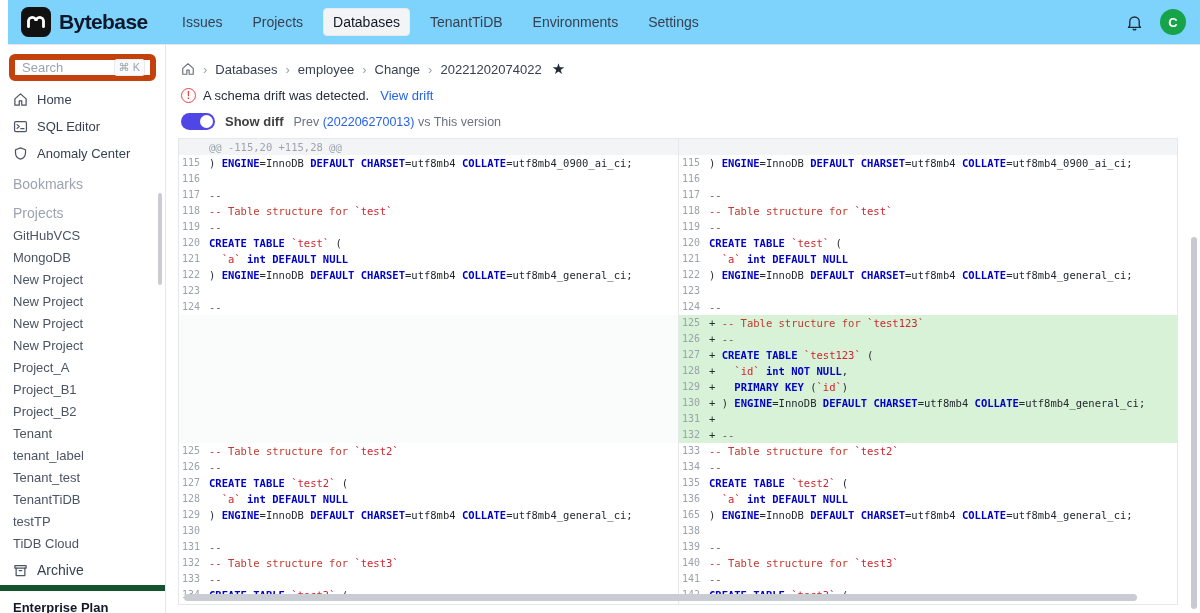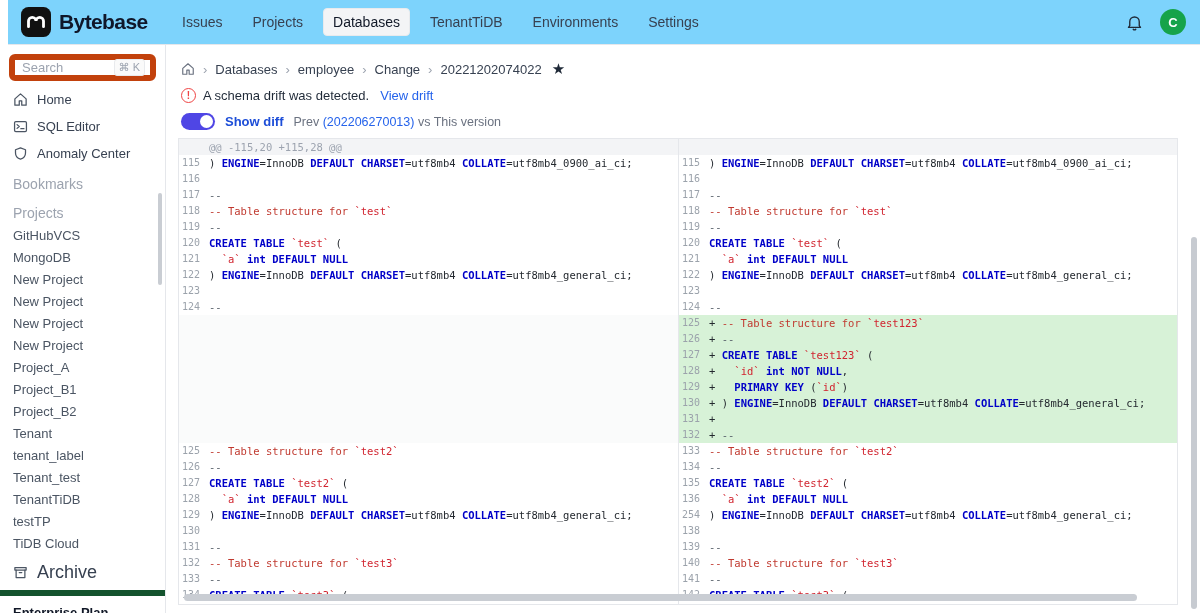--- a/index.html
+++ b/index.html
@@ -26,21 +26,21 @@
   .search-input { border:none; outline:none; flex:1; min-width:0; font-size:13px; color:#374151;
     font-family:"Liberation Sans", sans-serif; }
   .search-input::placeholder { color:#9ca3af; }
   .kbd { font-size:11px; color:#9ca3af; border:1px solid #e8eaed; background:#fafafa;
     border-radius:3px; padding:1px 4px; white-space:nowrap; }
   .snav-item { display:flex; align-items:center; gap:9px; padding:6px 13px; font-size:13px;
     color:#374151; cursor:pointer; }
   .section-label { padding:9px 13px 4px 13px; font-size:14px; color:#9ca3af; }
   .proj-item { padding:4px 13px; font-size:13px; color:#4b5563; cursor:pointer; line-height:14px; }
   .sidebar-bottom { margin-top:auto; }
-  .archive-item { display:flex; align-items:center; gap:9px; padding:7px 13px; font-size:18px;
+  .archive-item { display:flex; align-items:center; gap:9px; padding:7px 13px; font-size:14px;
     color:#374151; cursor:pointer; }
   .plan { border-top:6px solid #14532d; padding:9px 13px 10px 13px; font-size:13px;
     font-weight:700; color:#111827; }
   .sidebar-scrollthumb { position:absolute; left:158px; top:193px; width:4px; height:92px;
     background:#c9cdd3; border-radius:2px; z-index:7; }
 
   
   .main { position:absolute; left:167px; top:45px; right:0; bottom:0; background:#fff; }
   .crumb-row { display:flex; align-items:center; gap:8px; padding:15px 0 0 14px;
     font-size:13px; font-weight:500; color:#374151; }
@@ -48,21 +48,21 @@
   .crumb-item { cursor:pointer; }
   .star { font-size:15px; color:#1f2937; cursor:pointer; margin-left:2px; }
   .alert-row { display:flex; align-items:center; gap:7px; padding:10px 0 0 14px; font-size:13px; color:#1f2937; }
   .err-icon { width:15px; height:15px; border:1.6px solid #ef4444; border-radius:50%;
     color:#ef4444; font-size:10px; font-weight:700; display:flex; align-items:center;
     justify-content:center; line-height:1; flex:none; }
   .link { color:#2563eb; cursor:pointer; margin-left:4px; }
   .toggle-row { display:flex; align-items:center; gap:10px; padding:10px 0 0 14px; }
   .toggle { width:34px; height:17px; border-radius:9px; background:#4f46e5; position:relative; cursor:pointer; flex:none; }
   .toggle-knob { position:absolute; right:2px; top:2px; width:13px; height:13px; border-radius:50%; background:#fff; }
-  .toggle-label { font-size:13px; font-weight:700; color:#1d4ed8; }
+  .toggle-label { font-size:13px; font-weight:700; color:#404040; }
   .prev-text { font-size:12.5px; color:#6b7280; }
   .prev-link { color:#2563eb; cursor:pointer; }
 
   
   .diff { position:absolute; left:11px; top:93px; right:22px; bottom:8px; background:#fff;
     border:1px solid #e5e7eb; display:flex; overflow:hidden; }
   .pane { width:50%; display:flex; flex-direction:column; overflow:hidden; }
   .pane.right { border-left:1px solid #e5e7eb; }
   .drow { display:flex; height:16px; line-height:16px;
     font-family:"DejaVu Sans Mono", monospace; font-size:10.5px; flex:none; }
@@ -424,21 +424,21 @@
         </div>
         <div class="drow">
           <span class="dnum">135</span>
           <span class="dcode"><span class="t-k">CREATE TABLE</span><span class="t-p"> </span><span class="t-i">`test2`</span><span class="t-p"> (</span></span>
         </div>
         <div class="drow">
           <span class="dnum">136</span>
           <span class="dcode"><span class="t-p">  </span><span class="t-i">`a`</span><span class="t-p"> </span><span class="t-k">int DEFAULT NULL</span></span>
         </div>
         <div class="drow">
-          <span class="dnum">254</span>
+          <span class="dnum">165</span>
           <span class="dcode"><span class="t-p">) </span><span class="t-k">ENGINE</span><span class="t-p">=InnoDB </span><span class="t-k">DEFAULT CHARSET</span><span class="t-p">=utf8mb4 </span><span class="t-k">COLLATE</span><span class="t-p">=utf8mb4_general_ci;</span></span>
         </div>
         <div class="drow">
           <span class="dnum">138</span>
           <span class="dcode"></span>
         </div>
         <div class="drow">
           <span class="dnum">139</span>
           <span class="dcode"><span class="t-d">--</span></span>
         </div>

